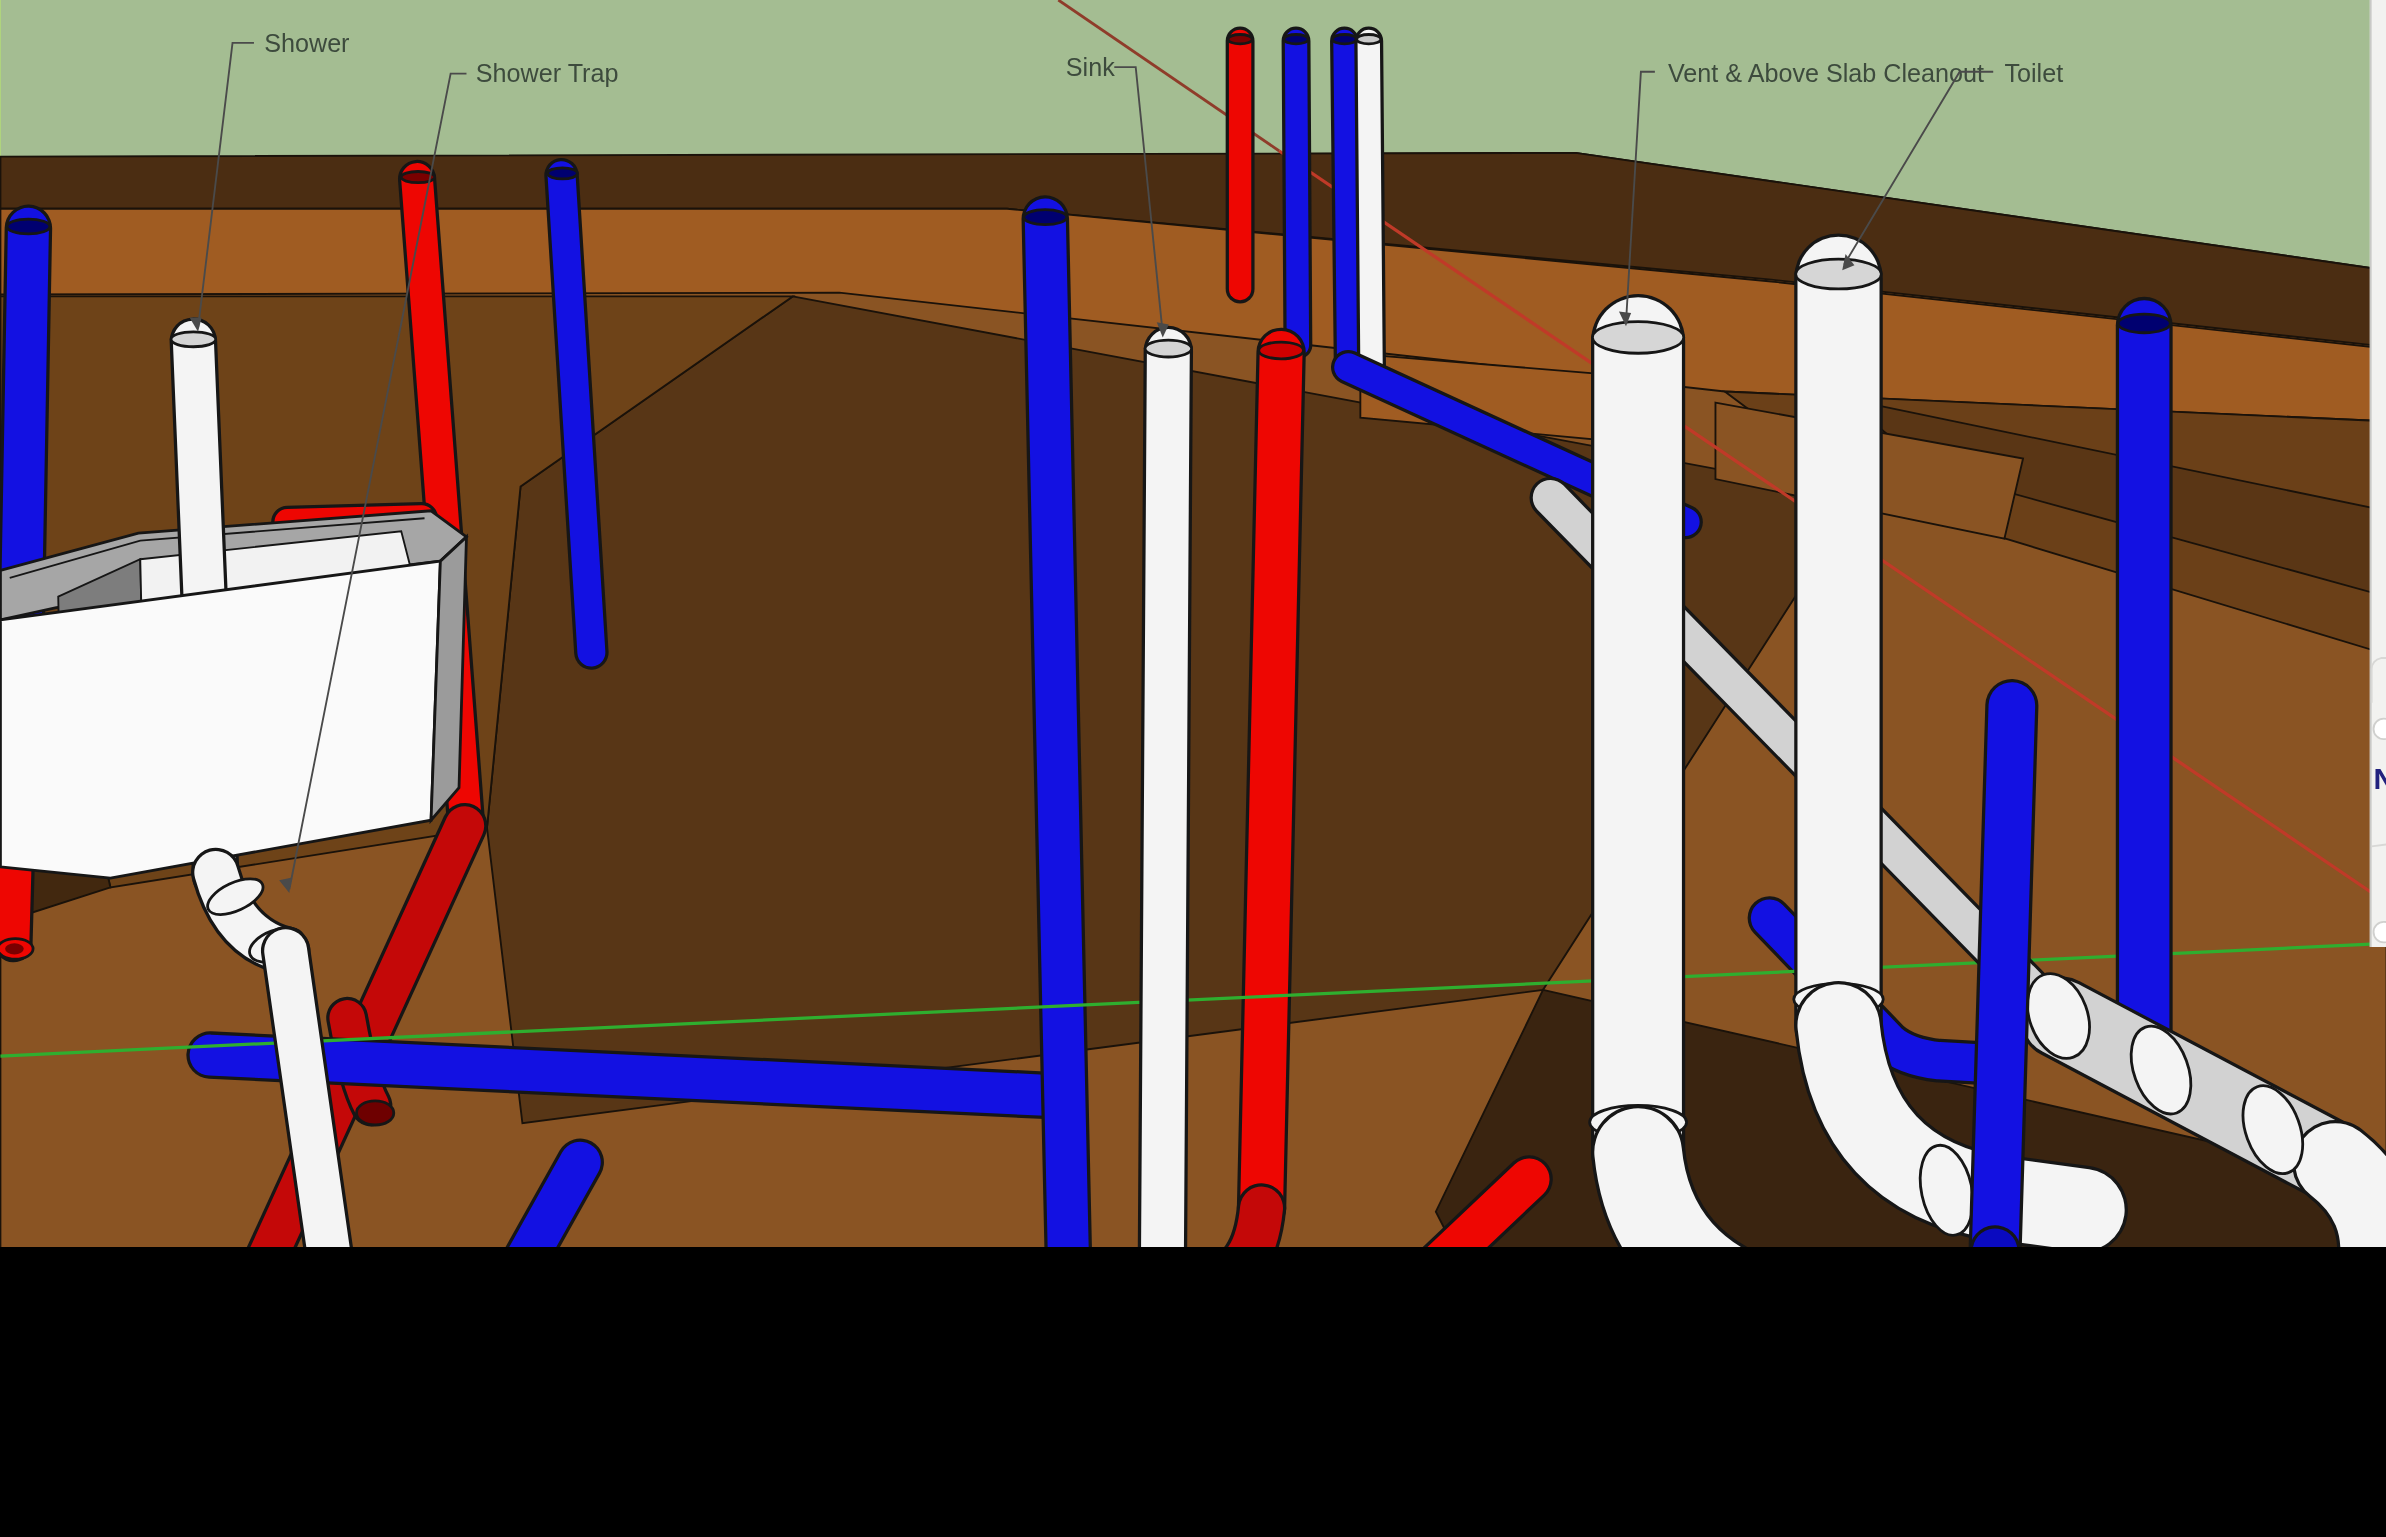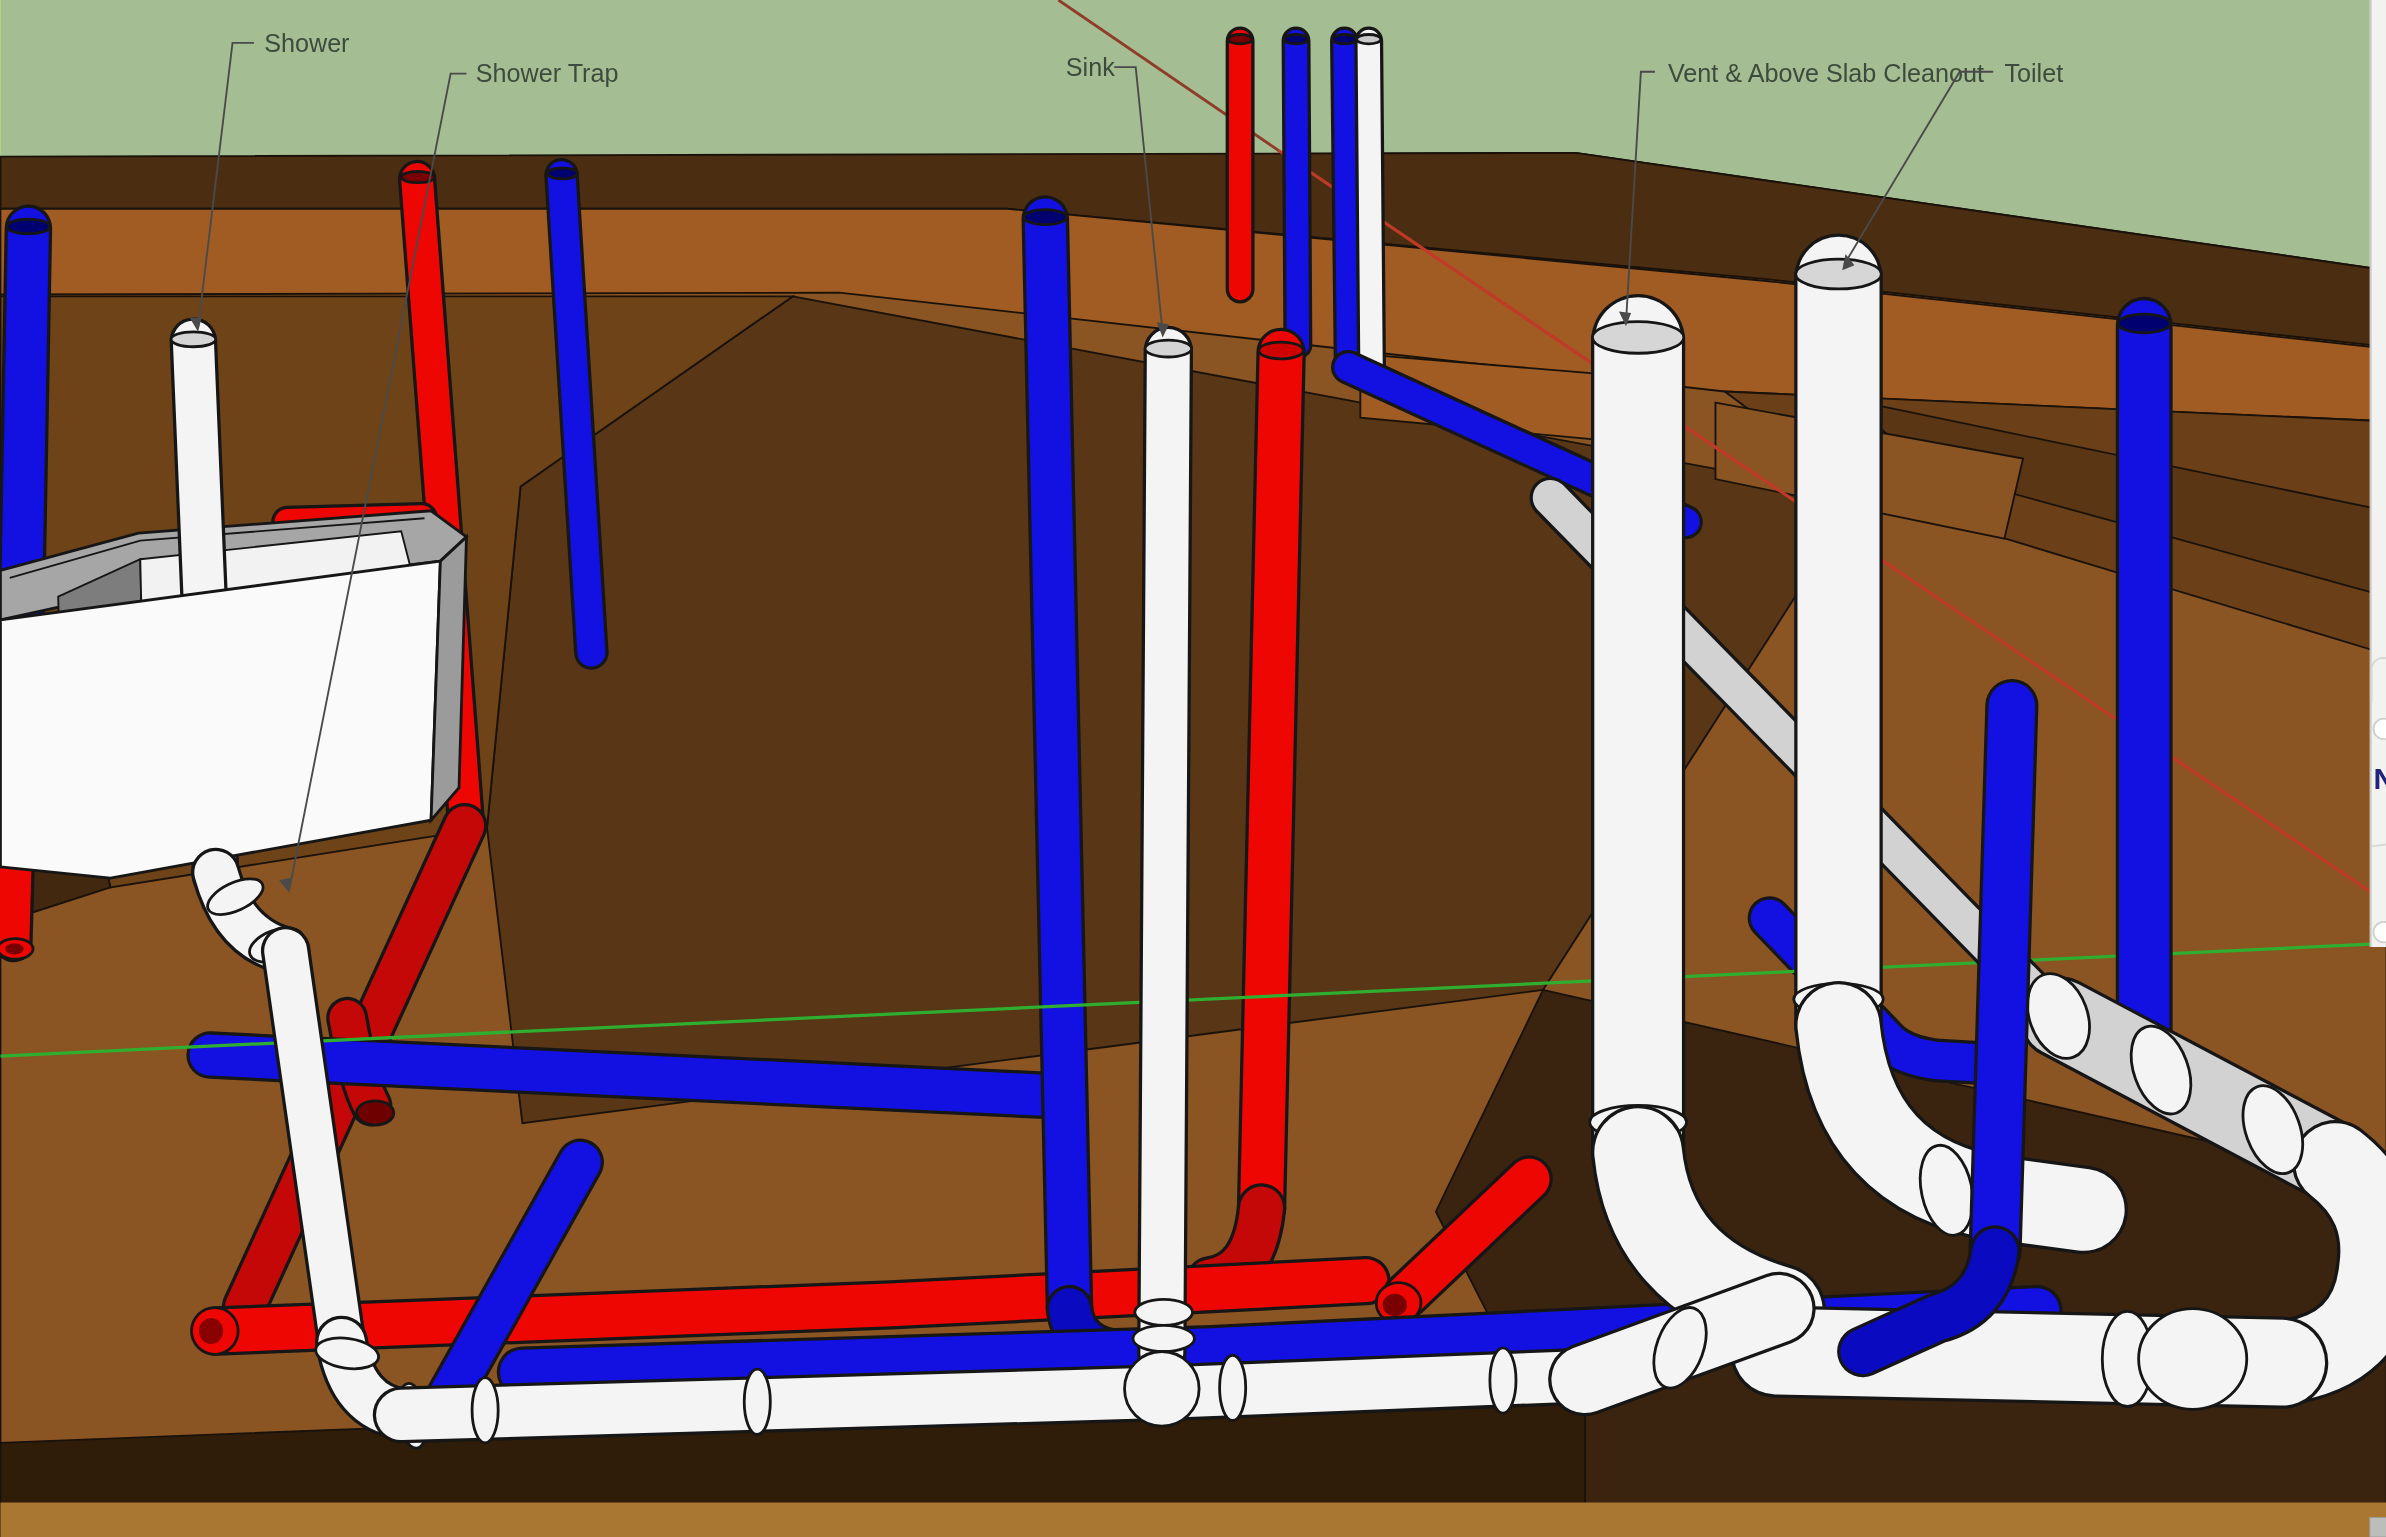--- a/index.html
+++ b/index.html
@@ -1,16 +1,16 @@
 <!DOCTYPE html>
 <html style="font-size:15px"><head>
 <meta charset="utf-8">
 <style>
   html,body{margin:0;padding:0;background:#000;}
-  #stage{position:relative;width:2387px;height:1537px;overflow:hidden;background:#bef264;}
+  #stage{position:relative;width:2387px;height:1247px;overflow:hidden;background:#bef264;}
   svg{display:block;width:2387px;height:1537px;}
   text{font-family:"Liberation Sans","DejaVu Sans",sans-serif;}
   .lbl{font-size:27px;fill:#3d4b3d;}
   .o{fill:none;stroke:#161616;stroke-linecap:round;stroke-linejoin:round;}
   .p{fill:none;stroke-linecap:round;stroke-linejoin:round;}
   .red{stroke:#ee0602;} .dred{stroke:#c40808;} .blue{stroke:#1311e2;} .dblue{stroke:#0a0ac0;}
   .white{stroke:#f4f4f4;} .gray{stroke:#d2d2d2;}
   .ring{fill:#f4f4f4;stroke:#161616;stroke-width:3;}
   .cap{stroke:#161616;stroke-width:3;}
   .leader{fill:none;stroke:#4a4a4a;stroke-width:2;}

